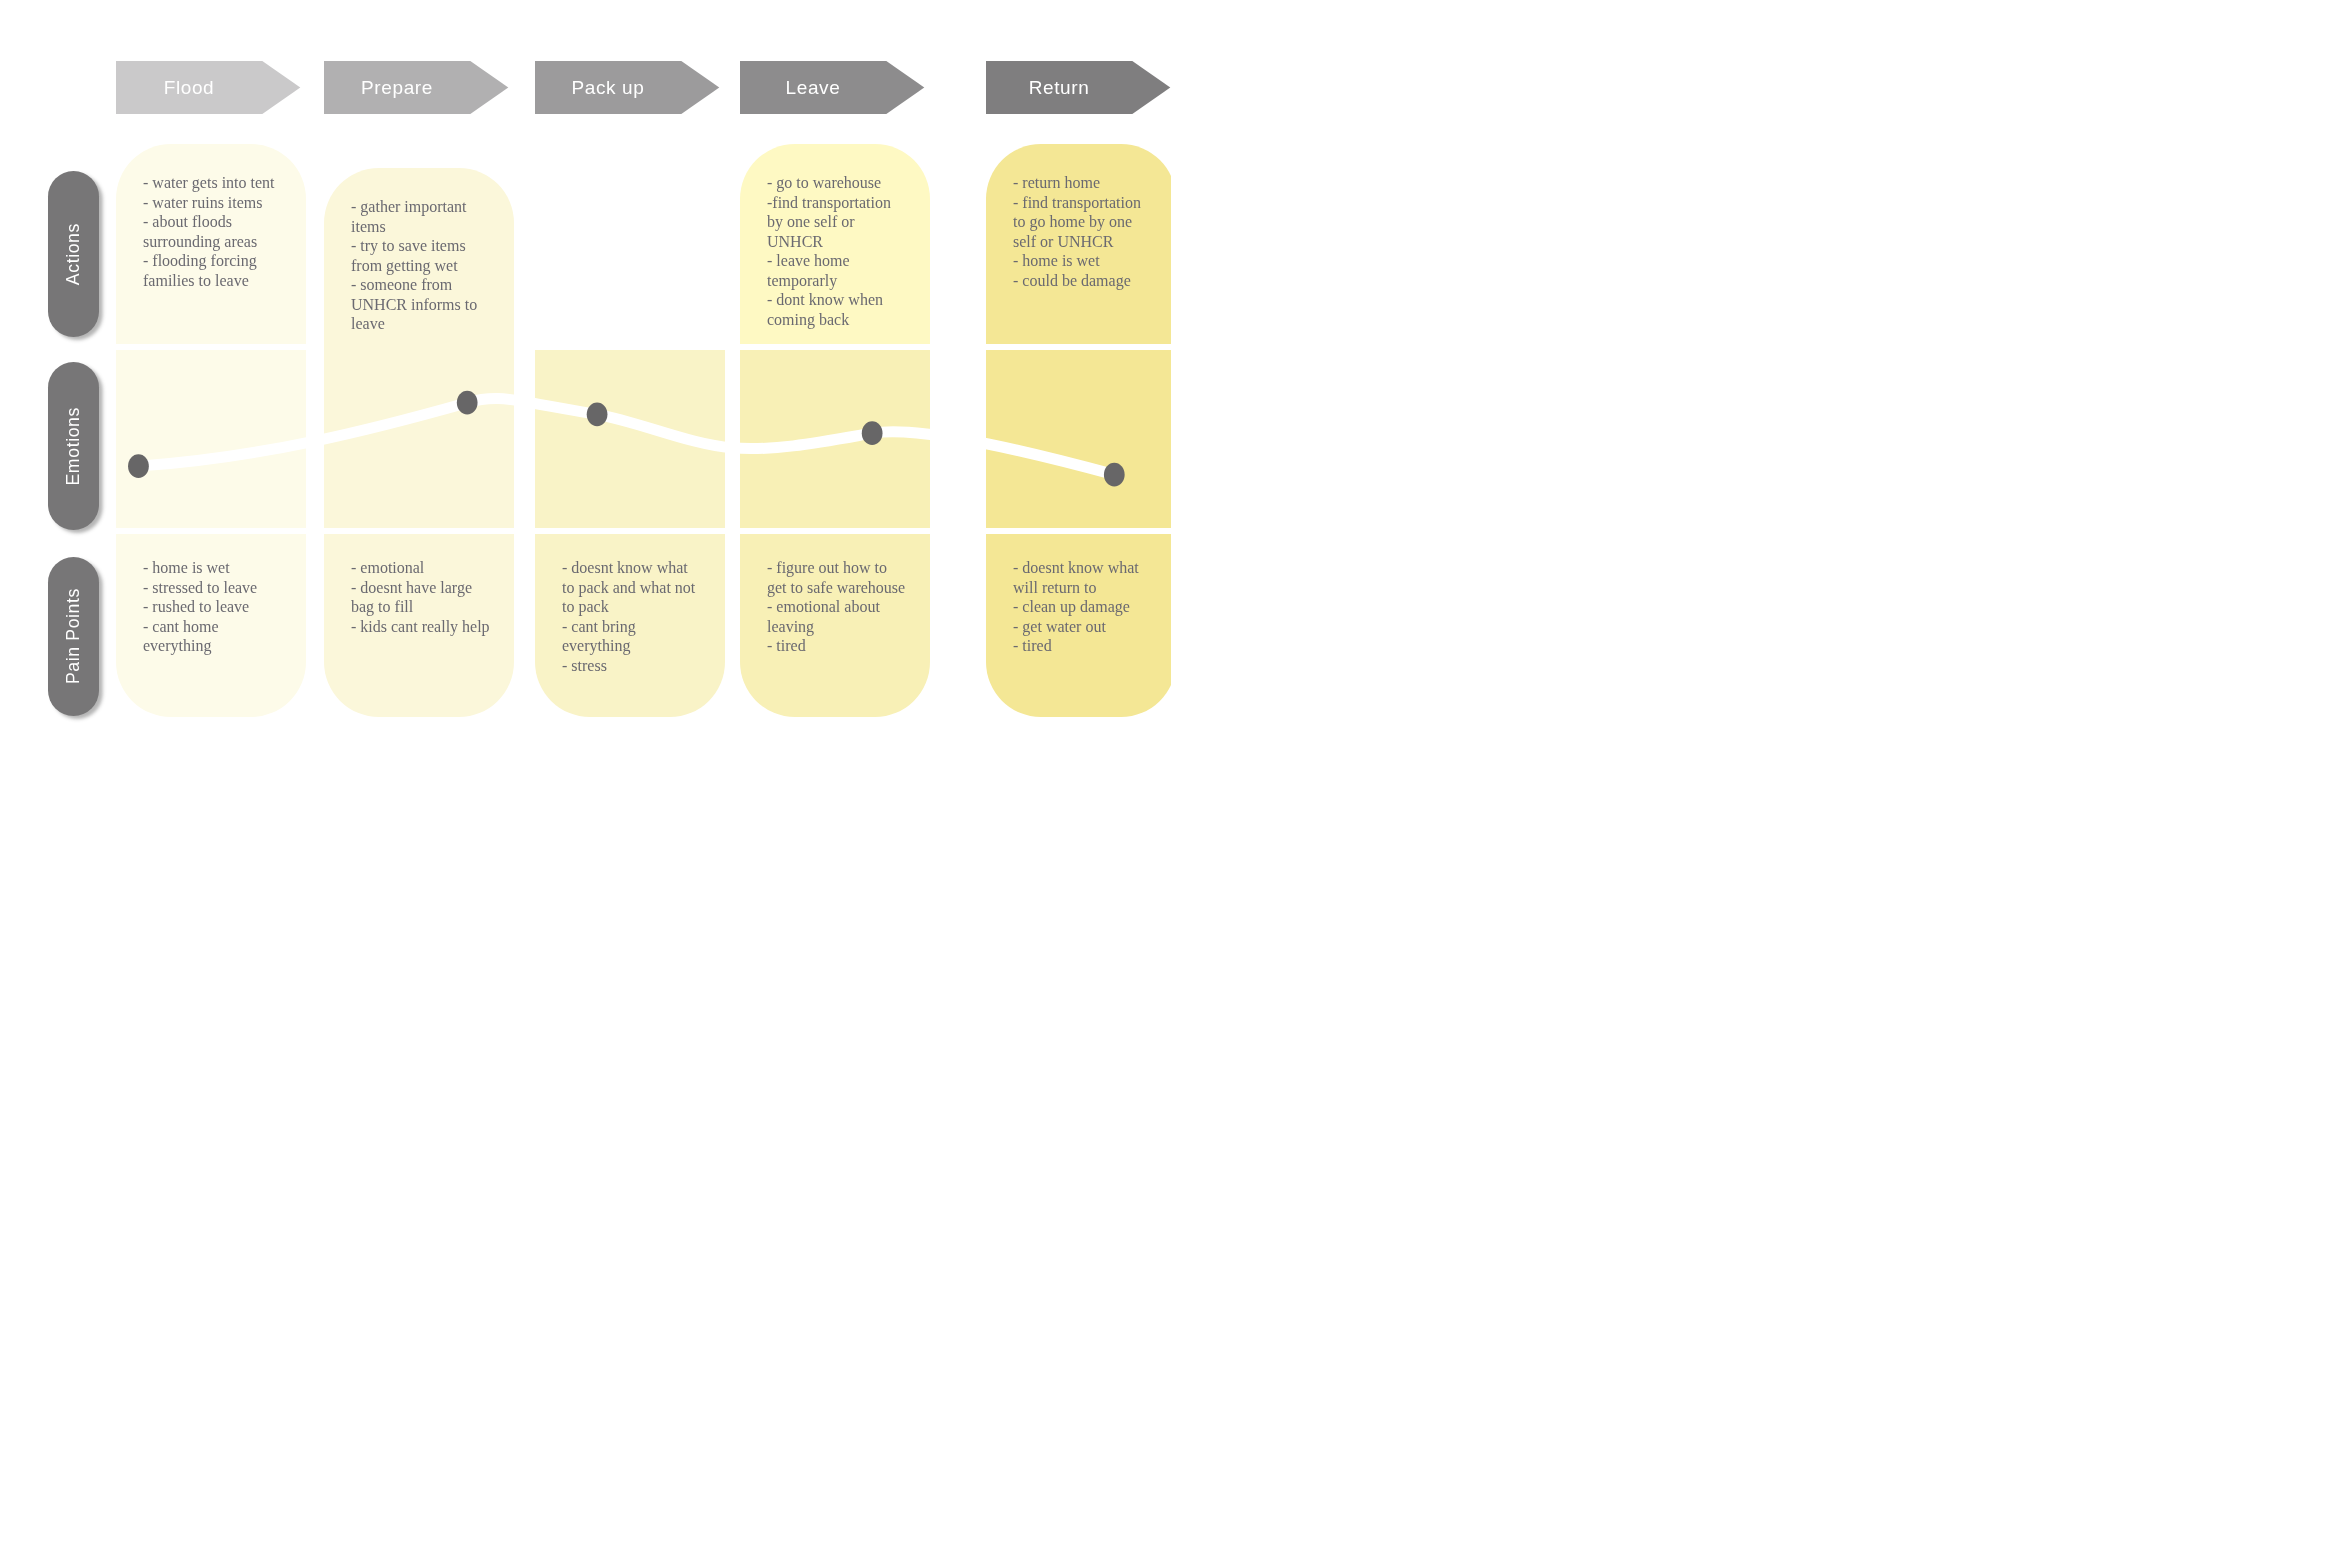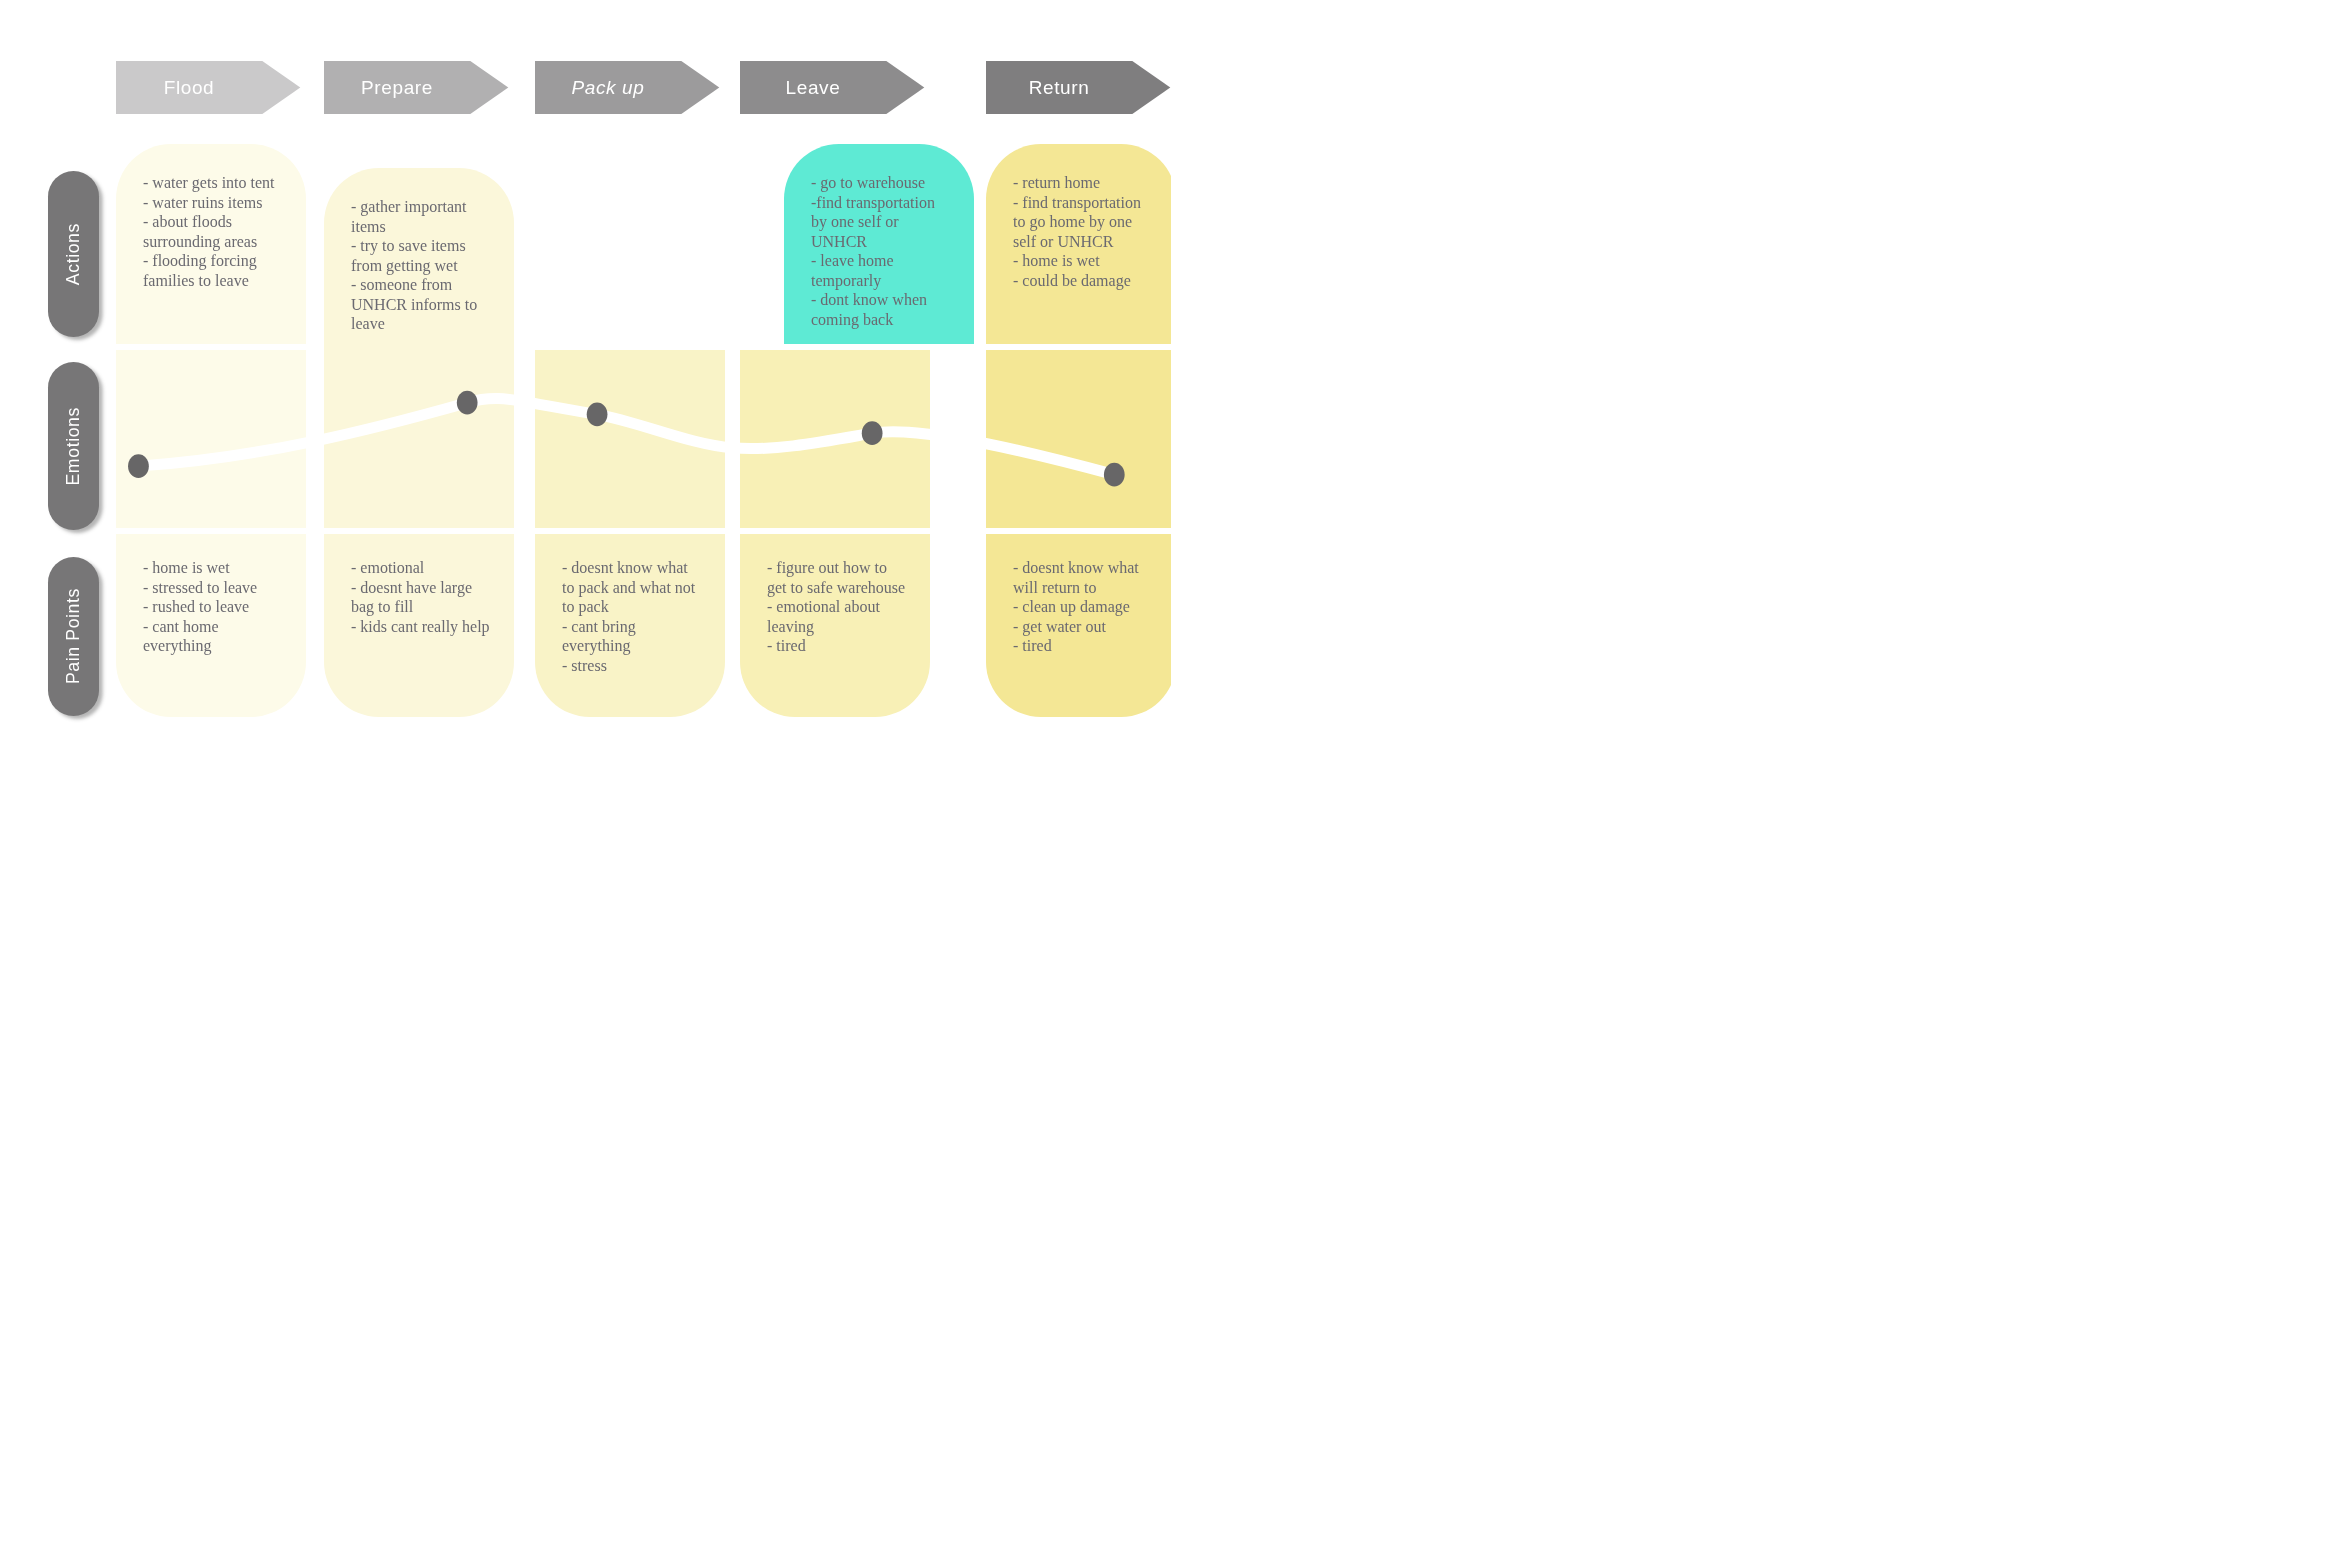--- a/index.html
+++ b/index.html
@@ -62,21 +62,21 @@
 <body>
 
 <div class="canvas">
 
   <div class="arrow col-x0" style="background-color: rgb(202, 201, 202);">
     <span class="lbl">Flood</span>
   </div>
   <div class="arrow col-x1" style="background-color: rgb(177, 176, 177);">
     <span class="lbl">Prepare</span>
   </div>
-  <div class="arrow col-x2" style="background-color: rgb(156, 155, 156); font-style: italic;">
+  <div class="arrow col-x2" style="background-color: rgb(156, 155, 156);">
     <span class="lbl">Pack up</span>
   </div>
   <div class="arrow col-x3" style="background-color: rgb(141, 140, 141);">
     <span class="lbl">Leave</span>
   </div>
   <div class="arrow col-x4" style="background-color: rgb(127, 126, 127);">
     <span class="lbl">Return</span>
   </div>
 
   <div class="pill" style="top:171px;height:166px;">
@@ -115,21 +115,21 @@
     <div class="bullet">- kids cant really help</div>
   </div>
 
   <div class="cell emotions col-x2" style="background-color: rgb(249, 243, 199);"></div>
   <div class="cell pain col-x2" style="background-color: rgb(249, 243, 199);">
     <div class="bullet">- doesnt know what to pack and what not to pack</div>
     <div class="bullet">- cant bring everything</div>
     <div class="bullet">- stress</div>
   </div>
 
-  <div class="cell actions col-x3" style="background-color: #5eead4; margin-left: 44px;">
+  <div class="cell actions col-x3" style="background-color: #fef9c3;">
     <div class="bullet">- go to warehouse</div>
     <div class="bullet">-find transportation by one self or UNHCR</div>
     <div class="bullet">- leave home temporarly</div>
     <div class="bullet">- dont know when coming back</div>
   </div>
   <div class="cell emotions col-x3" style="background-color: rgb(248, 240, 182);"></div>
   <div class="cell pain col-x3" style="background-color: rgb(248, 240, 182);">
     <div class="bullet">- figure out how to get to safe warehouse</div>
     <div class="bullet">- emotional about leaving</div>
     <div class="bullet">- tired</div>

